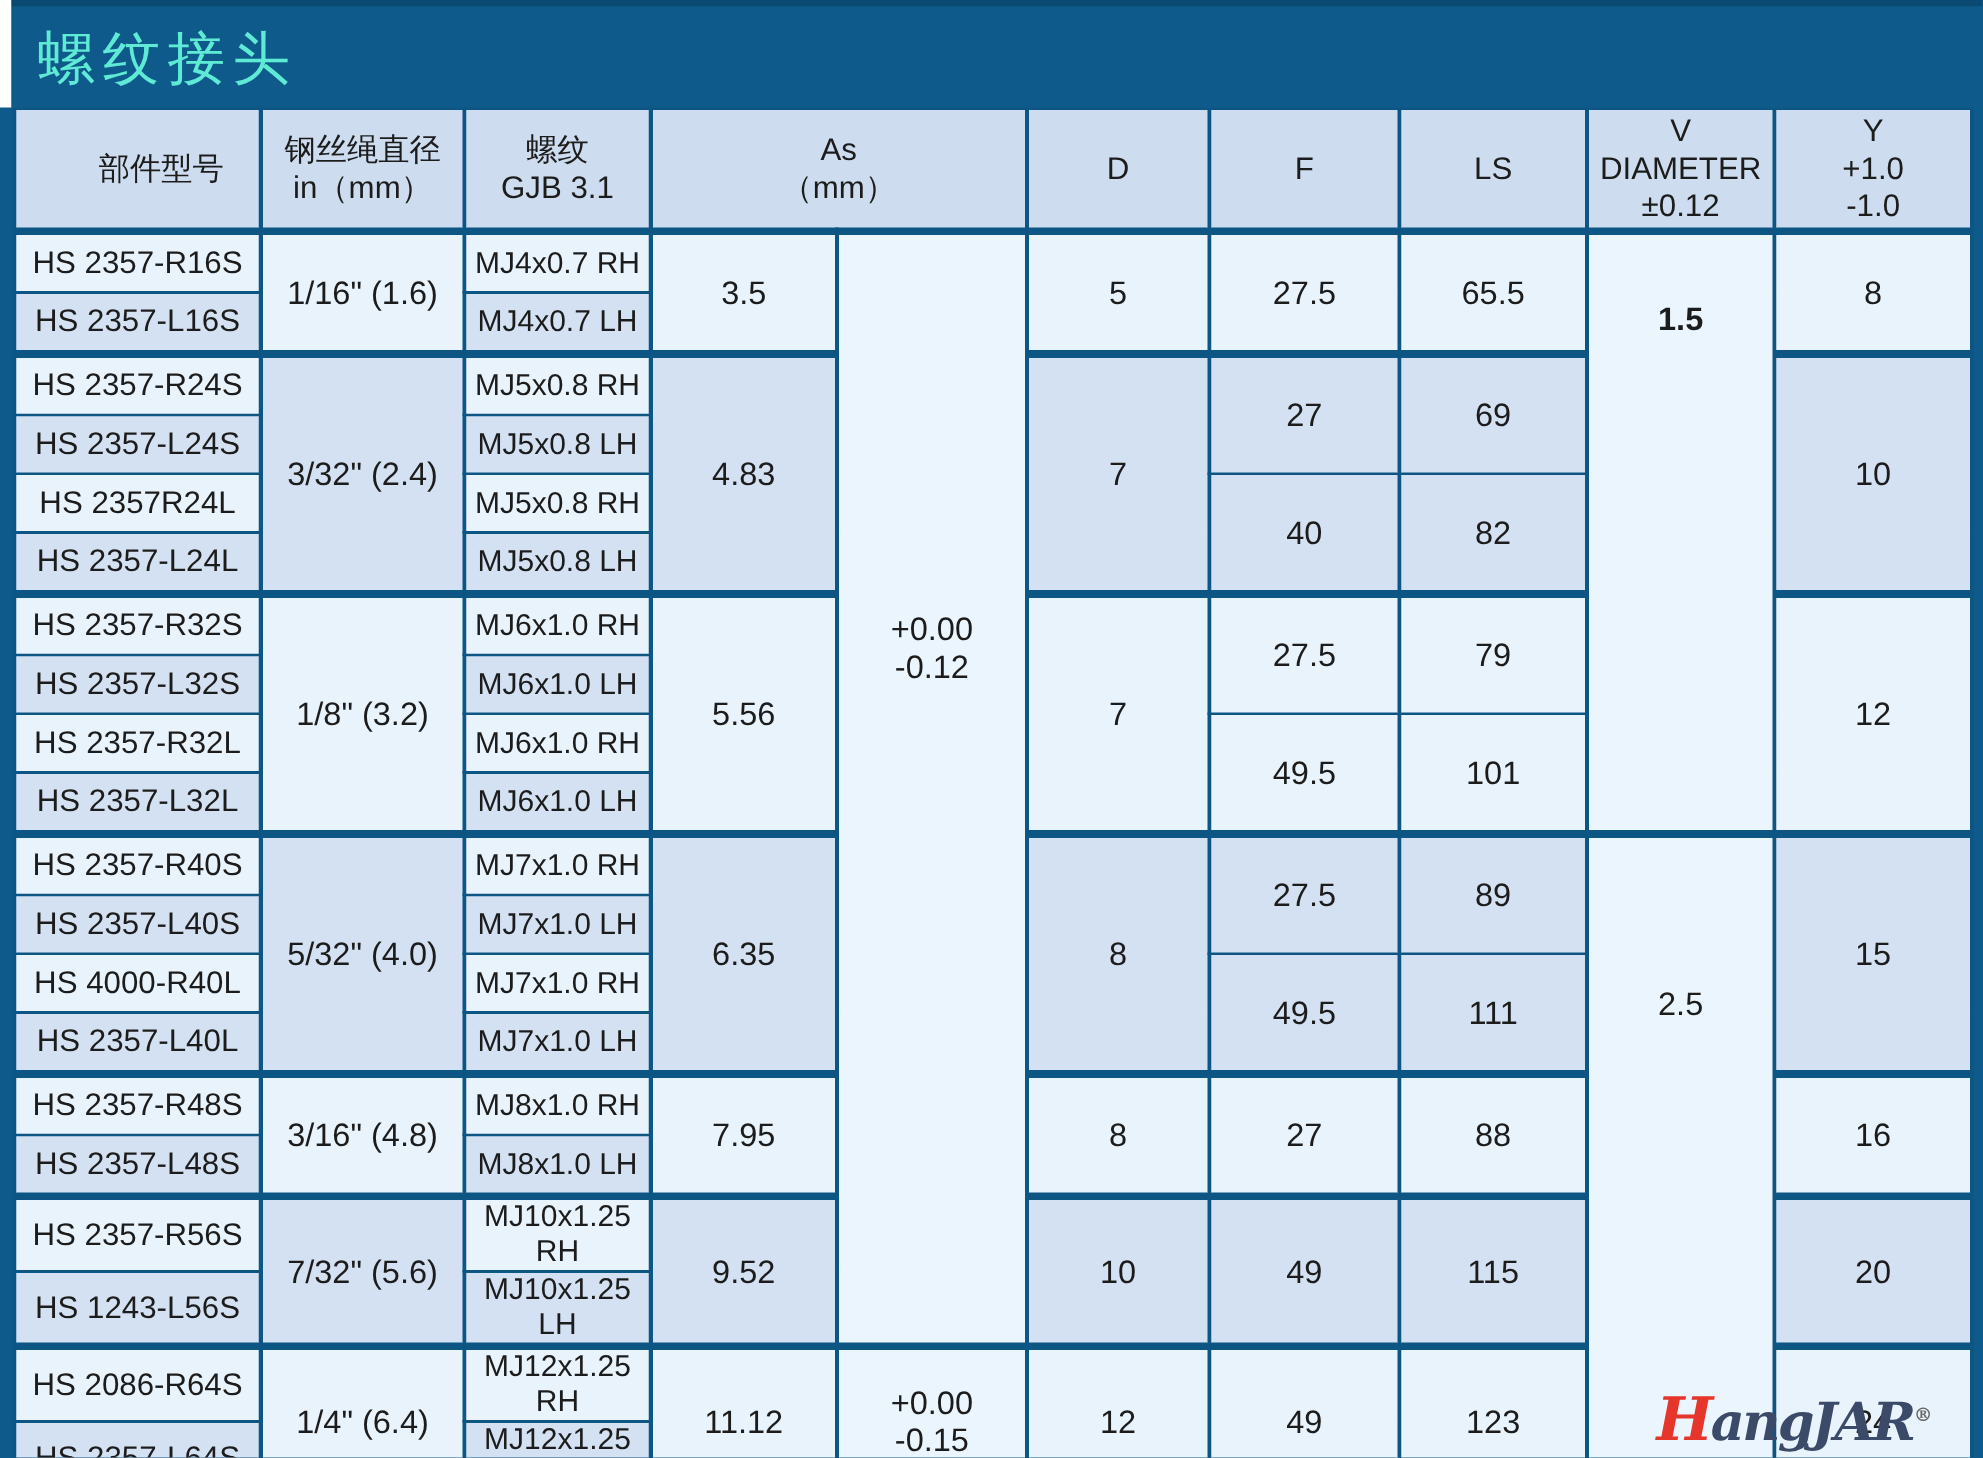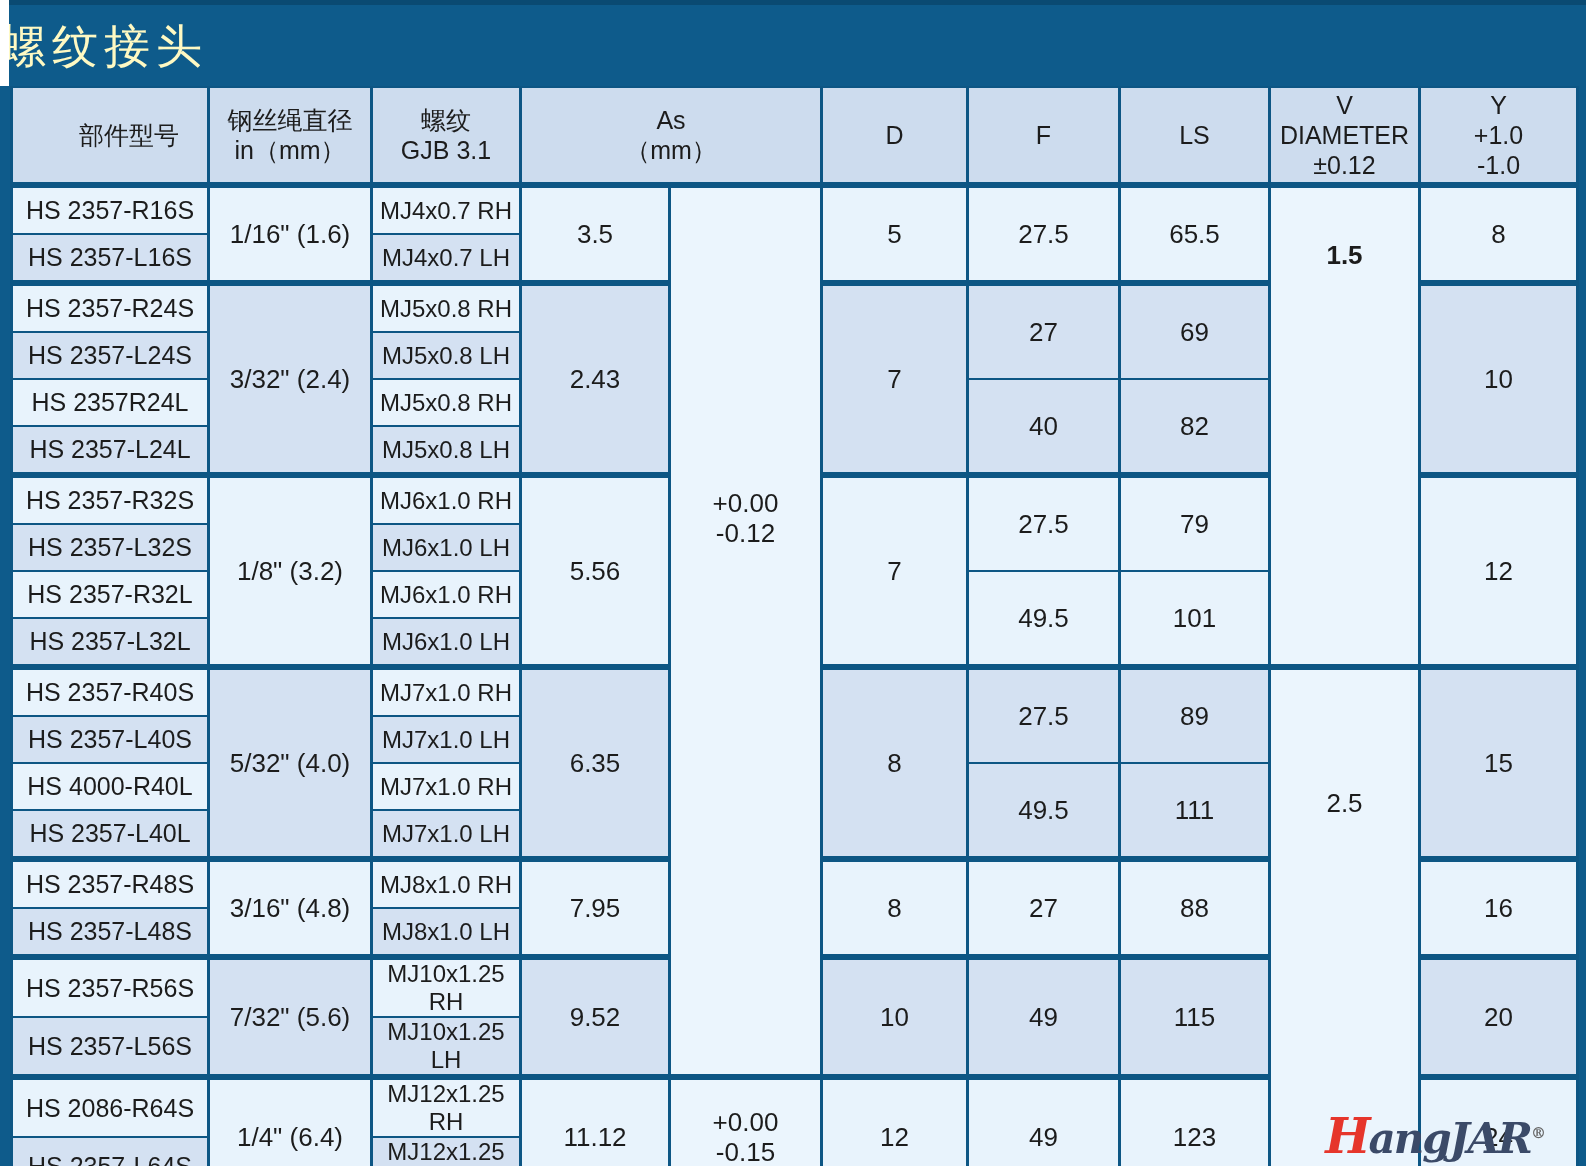--- a/index.html
+++ b/index.html
@@ -8,22 +8,22 @@
     background:var(--bar,#0e5b8b);
     font-family:"Liberation Sans",sans-serif;
     position:relative;overflow:hidden;
     color:#1c1c1c;
   }
   .topline{position:absolute;top:0;left:0;width:100%;height:5px;background:#0a4a72;}
   .corner-artifact{position:absolute;top:0;left:0;width:9px;height:86px;background:#ffffff;}
   .titlebar{height:86px;display:flex;align-items:center;}
   .title{
     font-family:Liberation Serif, serif;
-    font-size:46px;color:#fef9c3;letter-spacing:6px;
-    padding-top:8px;
+    font-size:46px;color:#5eead4;letter-spacing:6px;
+    padding-left:30px;padding-top:8px;
   }
   .tablewrap{padding:0 10px;}
   table{border-collapse:collapse;width:1566px;table-layout:fixed;}
   th,td{
     border:2px solid var(--line,#0d5684);
     border-left-width:3px;border-right-width:3px;
     text-align:center;vertical-align:middle;
     overflow:hidden;padding:0;
   }
   thead th{
@@ -112,21 +112,21 @@
     </tr>
     <tr>
       <td class="model mid">HS 2357-L16S</td>
       <td class="thread mid">MJ4x0.7 LH</td>
     </tr>
 
     <tr class="gs">
       <td class="model light">HS 2357-R24S</td>
       <td class="mid" rowspan="4">3/32" (2.4)</td>
       <td class="thread light">MJ5x0.8 RH</td>
-      <td class="mid" rowspan="4">2.43</td>
+      <td class="mid" rowspan="4">4.83</td>
       <td class="mid" rowspan="4">7</td>
       <td class="mid" rowspan="2">27</td>
       <td class="mid" rowspan="2">69</td>
       <td class="mid" rowspan="4">10</td>
     </tr>
     <tr>
       <td class="model mid">HS 2357-L24S</td>
       <td class="thread mid">MJ5x0.8 LH</td>
     </tr>
     <tr>
@@ -210,21 +210,21 @@
       <td class="model light">HS 2357-R56S</td>
       <td class="mid" rowspan="2">7/32" (5.6)</td>
       <td class="thread light">MJ10x1.25 RH</td>
       <td class="mid" rowspan="2">9.52</td>
       <td class="mid" rowspan="2">10</td>
       <td class="mid" rowspan="2">49</td>
       <td class="mid" rowspan="2">115</td>
       <td class="mid" rowspan="2">20</td>
     </tr>
     <tr>
-      <td class="model mid">HS 2357-L56S</td>
+      <td class="model mid">HS 1243-L56S</td>
       <td class="thread mid">MJ10x1.25 LH</td>
     </tr>
 
     <tr class="gs">
       <td class="model light">HS 2086-R64S</td>
       <td class="light" rowspan="2">1/4" (6.4)</td>
       <td class="thread light">MJ12x1.25 RH</td>
       <td class="light" rowspan="2">11.12</td>
       <td class="pale pre" rowspan="2">+0.00
 -0.15</td>

